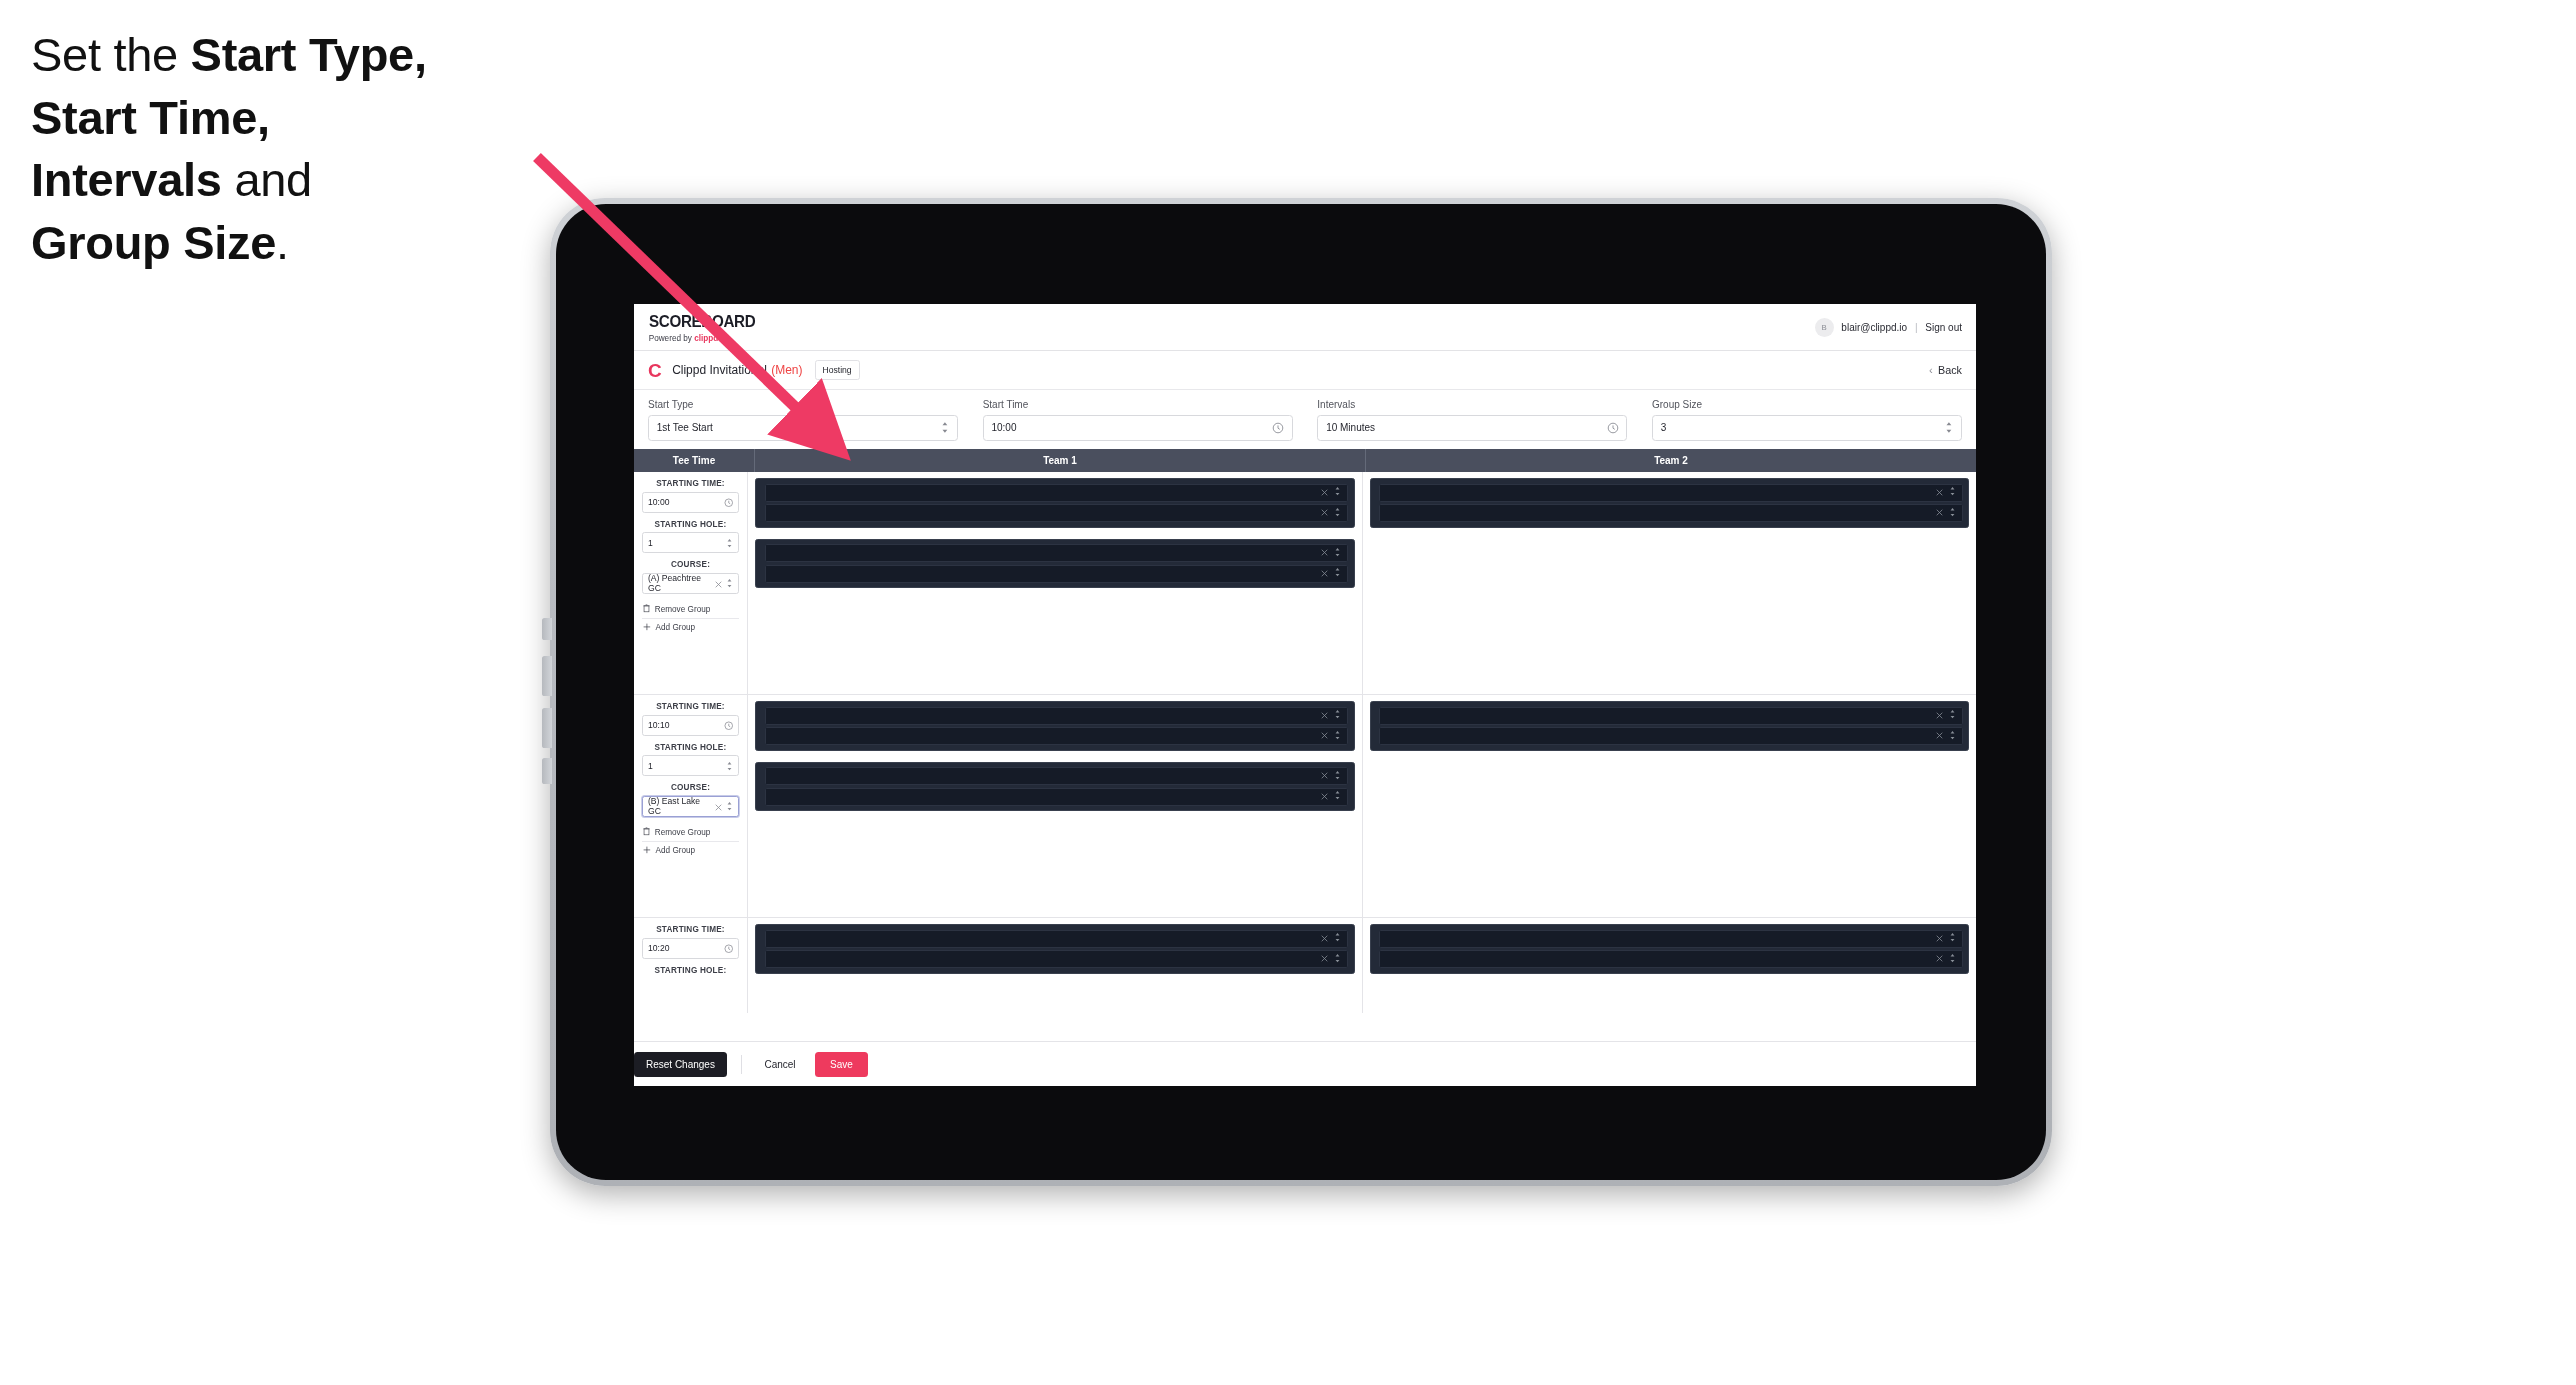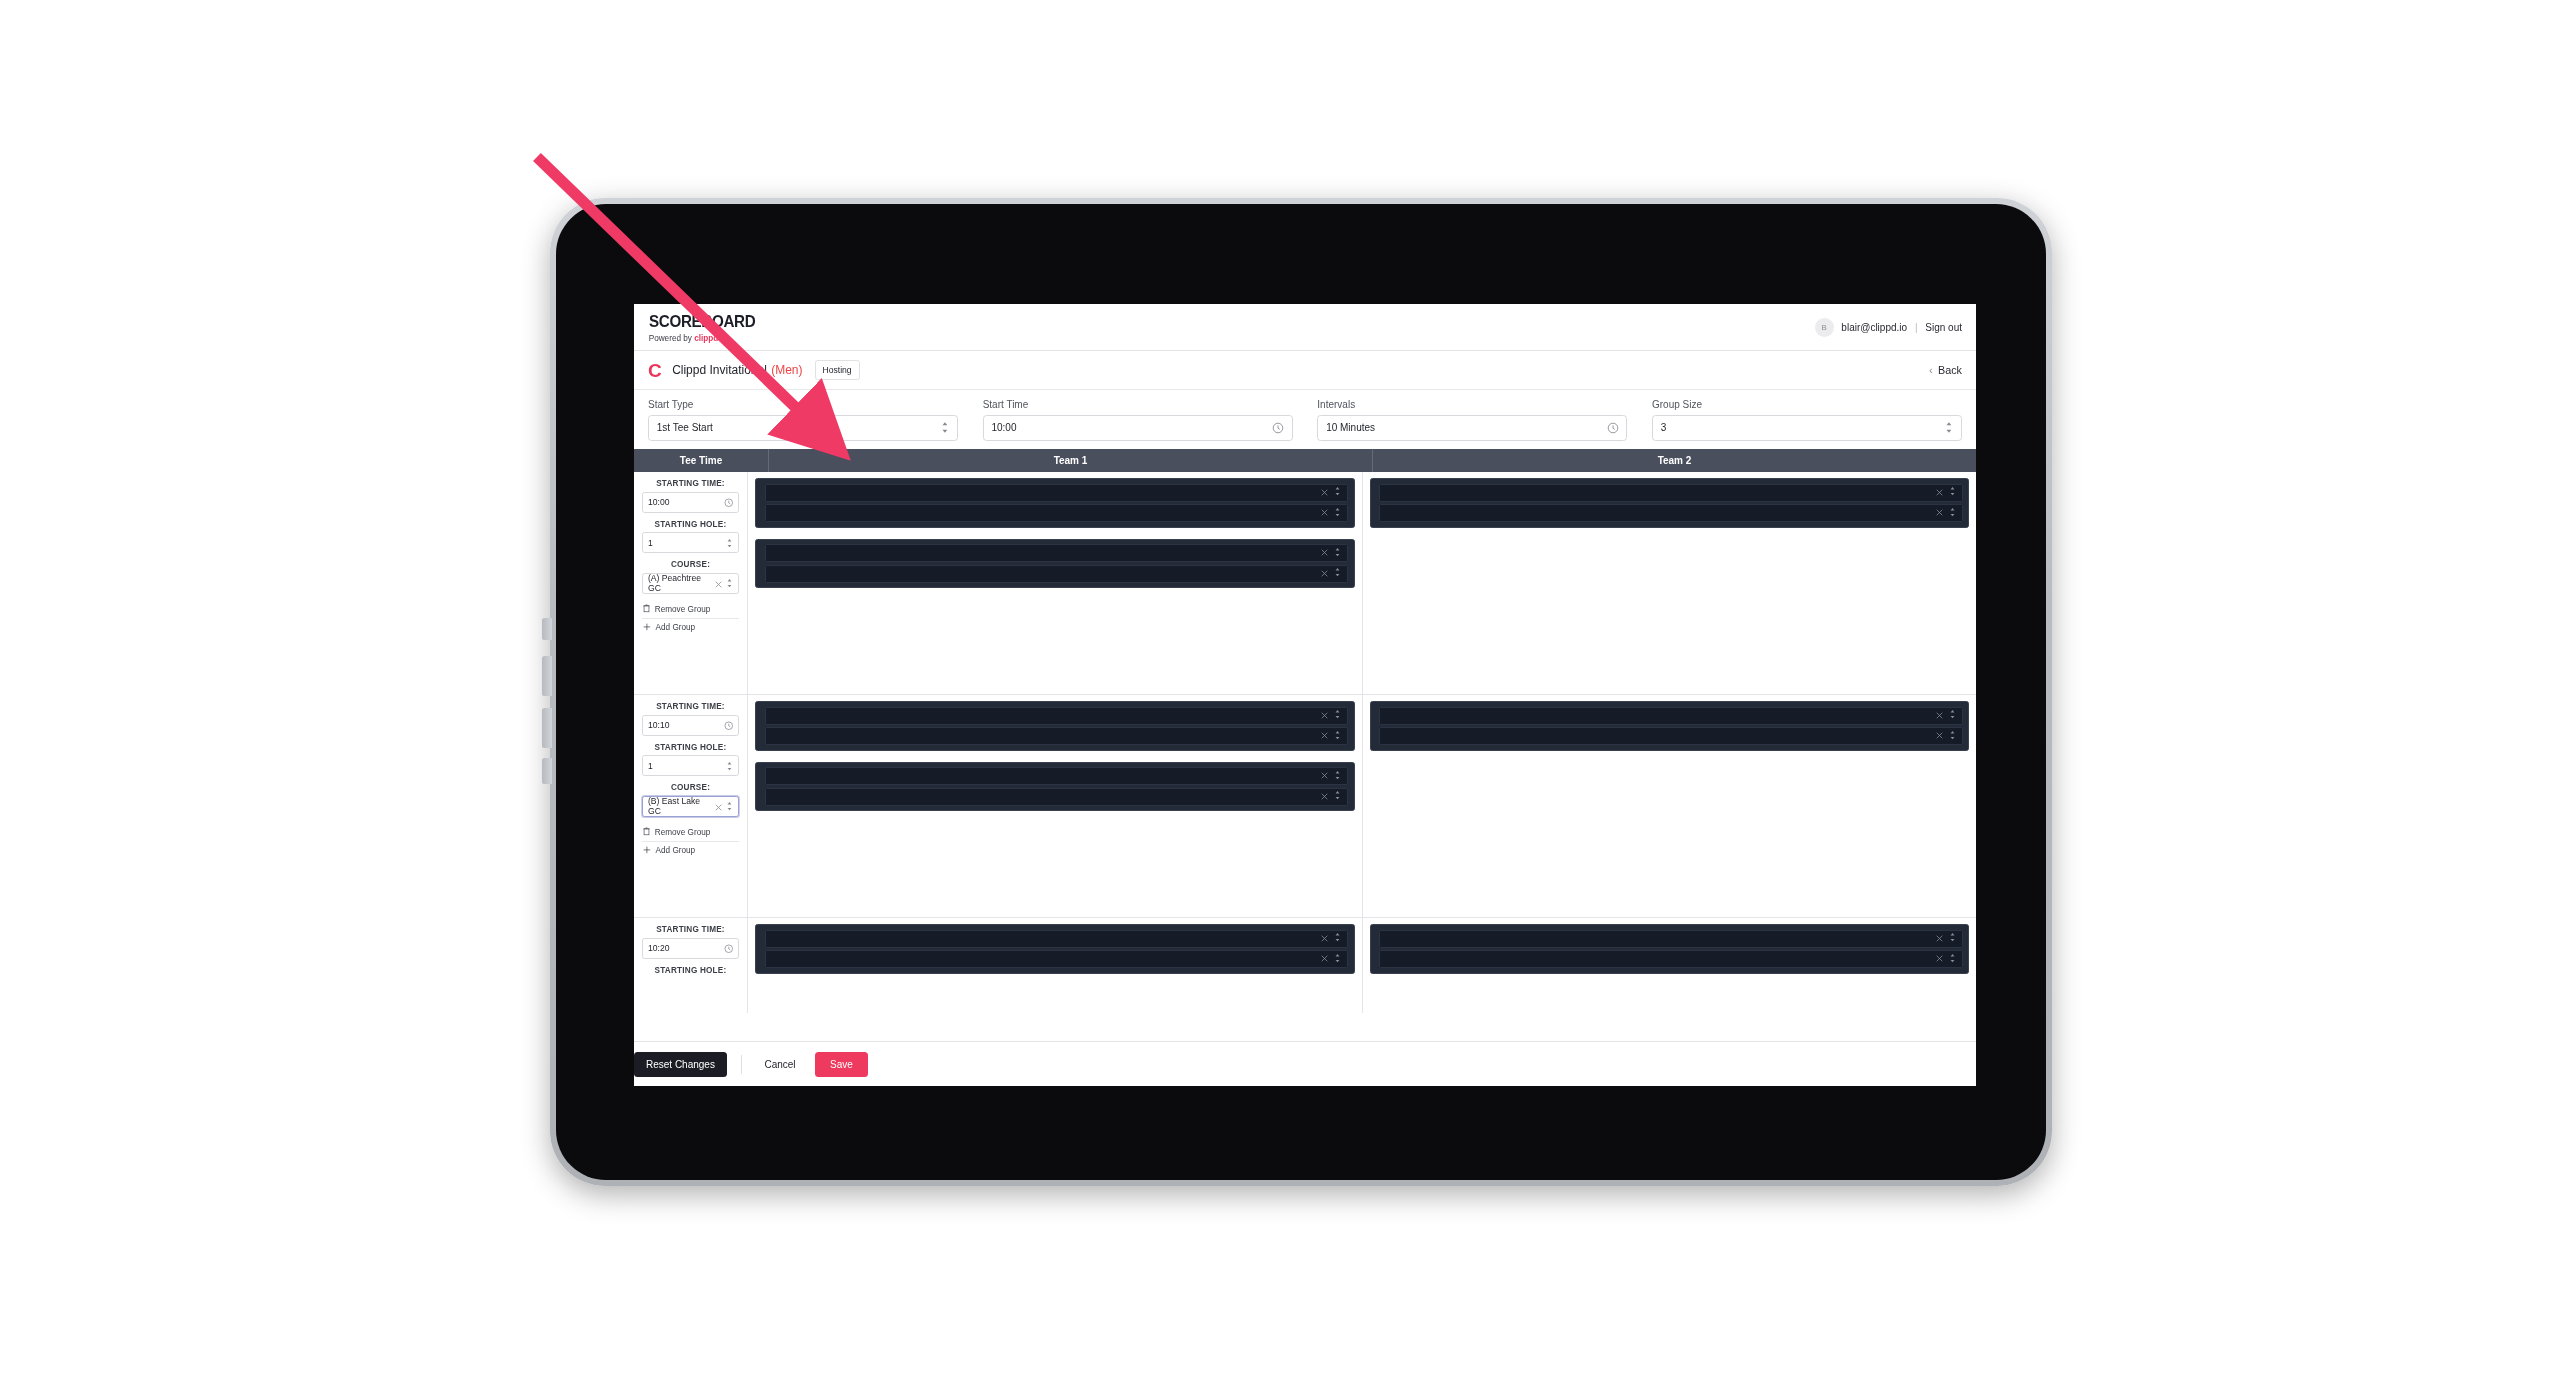--- a/index.html
+++ b/index.html
@@ -139,21 +139,21 @@
 
   
   .tablehead {
     flex: none; display: flex; height: 23px;
     background: #4a4f5e; color: #ffffff;
   }
   .th {
     display: flex; align-items: center; justify-content: center;
     font-size: 10px; font-weight: 600;
   }
-  .th.tee { width: 135px; flex: none; border-right: 0.9px solid #646a79; }
+  .th.tee { width: 121px; flex: none; border-right: 0.9px solid #646a79; }
   .th.t1 { flex: 1; border-right: 0.9px solid #646a79; }
   .th.t2 { flex: 1; }
 
   .tbody { flex: 1; overflow: hidden; background: #fff; position: relative; }
   .grouprow { display: flex; border-bottom: 0.9px solid #e4e4e8; }
   .grouprow:last-child { border-bottom: none; }
 
   .cell-tee {
     width: 114px; flex: none; border-right: 0.9px solid #e4e4e8;
     padding: 7px 7.8px 5.2px 7.8px; display: flex; flex-direction: column; align-items: center;
@@ -213,20 +213,26 @@
   .btn-save {
     background: #ee3a5e; color: #fff; font-size: 10px; font-weight: 500;
     padding: 7px 15.5px; border-radius: 3.5px; margin-left: 10.4px; cursor: pointer;
   }
 </style>
 </head>
 <body>
 
 <div class="stage">
 
+  <div class="caption">
+    <span>Set the </span><b>Start Type,</b><br>
+    <b>Start Time,</b><br>
+    <b>Intervals</b><span> and</span><br>
+    <b>Group Size</b><span>.</span>
+  </div>
 
   <div class="tablet">
     <div class="tablet-inner"></div>
   </div>
   <div class="btn-vol v1"></div>
   <div class="btn-vol v2"></div>
   <div class="btn-vol v3"></div>
   <div class="btn-vol v4"></div>
 
   <div class="app">

